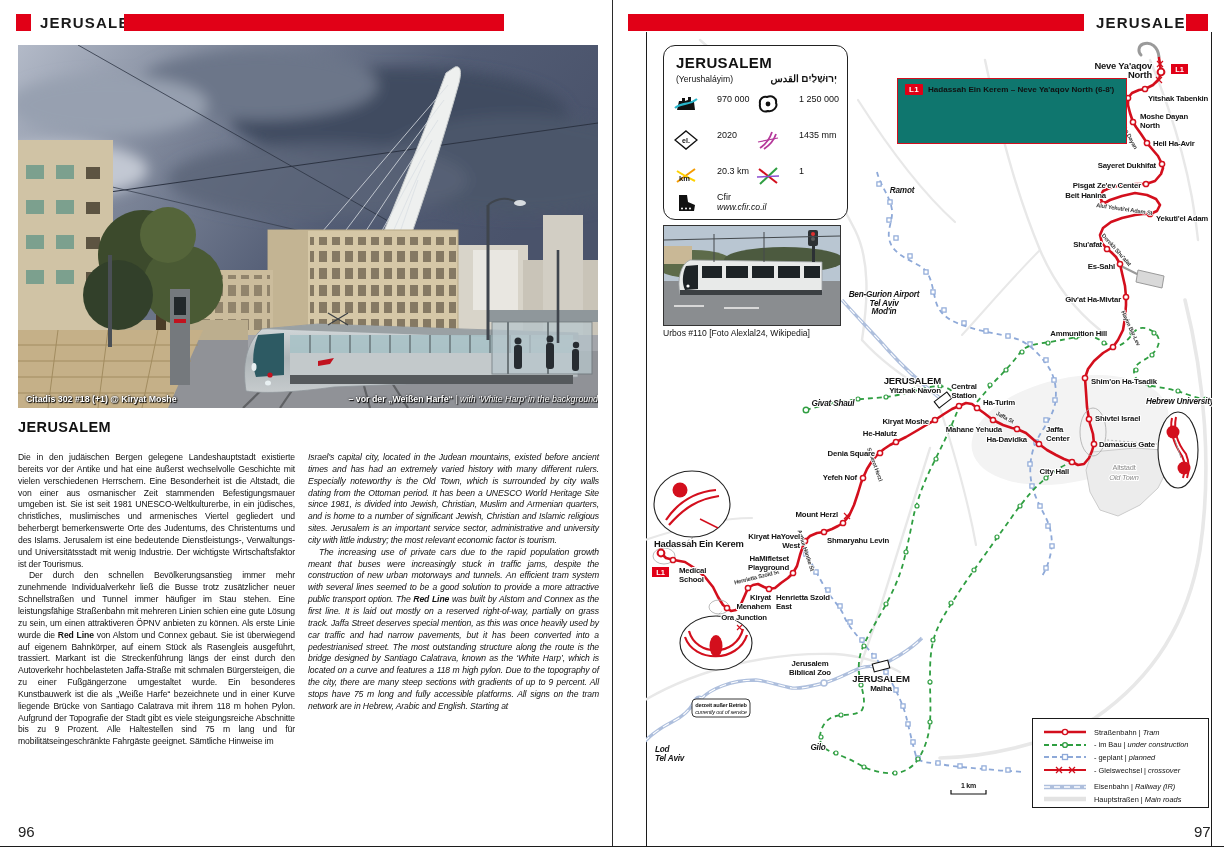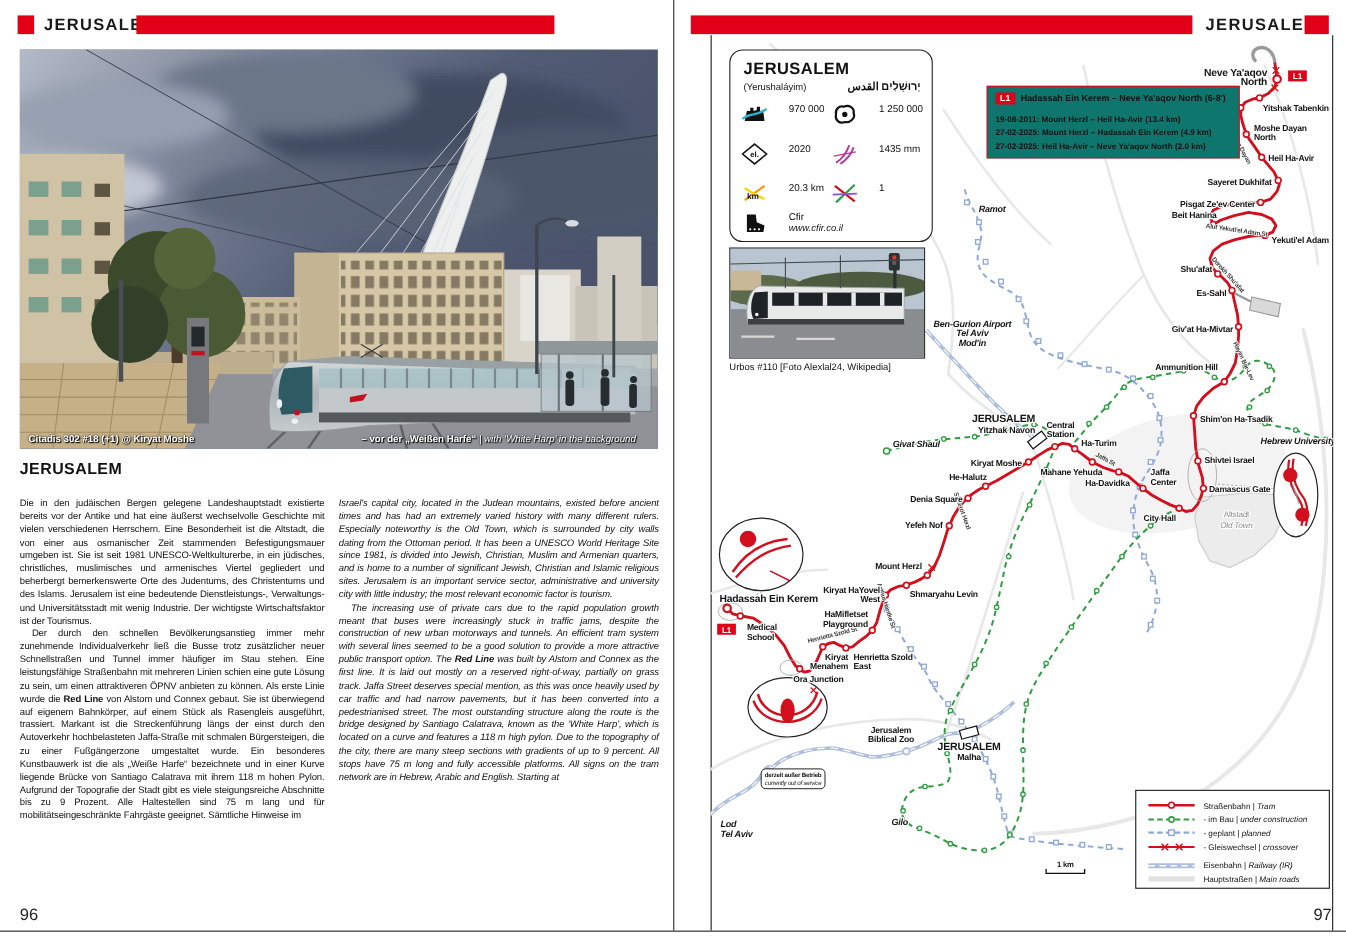--- a/index.html
+++ b/index.html
@@ -222,21 +222,21 @@
         <path d="M470,160 L470,295" stroke="#3f454d" stroke-width="3"></path>
         <path d="M470,160 C480,152 492,152 500,158" stroke="#3f454d" stroke-width="2" fill="none"></path>
         <ellipse cx="502" cy="158" rx="6" ry="3" fill="#d8dce0"></ellipse>
         <path d="M540,205 L540,298" stroke="#3f454d" stroke-width="2.6"></path>
         <rect x="90" y="210" width="4" height="92" fill="#4a4f55"></rect>
       </g>
     </svg>
     <div class="photo-cap" style="left:8px;">
       <span>Citadis 302 #18 (+1) @ Kiryat Moshe</span>
     </div>
-    <div class="photo-cap" style="right:20px;">
+    <div class="photo-cap" style="right:0;">
       <span>– vor der „Weißen Harfe“ </span><span class="en">| with ‘White Harp’ in the background</span>
     </div>
   </div>
 
   <div id="section-title">JERUSALEM</div>
   <div id="col-de" class="col">
     <p>Die in den judäischen Bergen gelegene Landeshauptstadt existierte bereits vor der Antike und hat eine äußerst wechselvolle Geschichte mit vielen verschiedenen Herrschern. Eine Besonderheit ist die Altstadt, die von einer aus osmanischer Zeit stammenden Befestigungsmauer umgeben ist. Sie ist seit 1981 UNESCO-Weltkulturerbe, in ein jüdisches, christliches, muslimisches und armenisches Viertel gegliedert und beherbergt bemerkenswerte Orte des Judentums, des Christentums und des Islams. Jerusalem ist eine bedeutende Dienstleistungs-, Verwaltungs- und Universitätsstadt mit wenig Industrie. Der wichtigste Wirtschaftsfaktor ist der Tourismus.</p>
     <p>Der durch den schnellen Bevölkerungsanstieg immer mehr zunehmende Individualverkehr ließ die Busse trotz zusätzlicher neuer Schnellstraßen und Tunnel immer häufiger im Stau stehen. Eine leistungsfähige Straßenbahn mit mehreren Linien schien eine gute Lösung zu sein, um einen attraktiveren ÖPNV anbieten zu können. Als erste Linie wurde die <b>Red Line</b> von Alstom und Connex gebaut. Sie ist überwiegend auf eigenem Bahnkörper, auf einem Stück als Rasengleis ausgeführt, trassiert. Markant ist die Streckenführung längs der einst durch den Autoverkehr hochbelasteten Jaffa-Straße mit schmalen Bürgersteigen, die zu einer Fußgängerzone umgestaltet wurde. Ein besonderes Kunstbauwerk ist die als „Weiße Harfe“ bezeichnete und in einer Kurve liegende Brücke von Santiago Calatrava mit ihrem 118 m hohen Pylon. Aufgrund der Topografie der Stadt gibt es viele steigungsreiche Abschnitte bis zu 9 Prozent. Alle Haltestellen sind 75 m lang und für mobilitätseingeschränkte Fahrgäste geeignet. Sämtliche Hinweise im</p>
   </div>
   <div id="col-en" class="col">
@@ -619,25 +619,20 @@
           <line x1="0" y1="14" x2="176" y2="10"></line>
       </g>
     </svg>
   </div>
   <div id="inset-caption">Urbos #110 [Foto Alexlal24, Wikipedia]</div>
 
   <div id="line-box">
     <div class="route">
       <span class="l1badge">L1</span><span>Hadassah Ein Kerem – Neve Ya'aqov North (6-8')</span>
     </div>
-    <div class="dates">
-      <div>19-08-2011: Mount Herzl – Heil Ha-Avir (13.4 km)</div>
-      <div>27-02-2025: Mount Herzl – Hadassah Ein Kerem (4.9 km)</div>
-      <div>27-02-2025: Heil Ha-Avir – Neve Ya'aqov North (2.0 km)</div>
-    </div>
   </div>
 
   <div id="legend">
     <div class="leg-row">
       <svg width="46" height="10">
         <line x1="2" y1="5" x2="44" y2="5" stroke="#d30f1d" stroke-width="2.4"></line>
         <circle cx="23" cy="5" r="2.6" fill="#fff" stroke="#d30f1d" stroke-width="1.4"></circle>
       </svg>
       <span><span>Straßenbahn</span> | <span class="en">Tram</span></span>
     </div>

